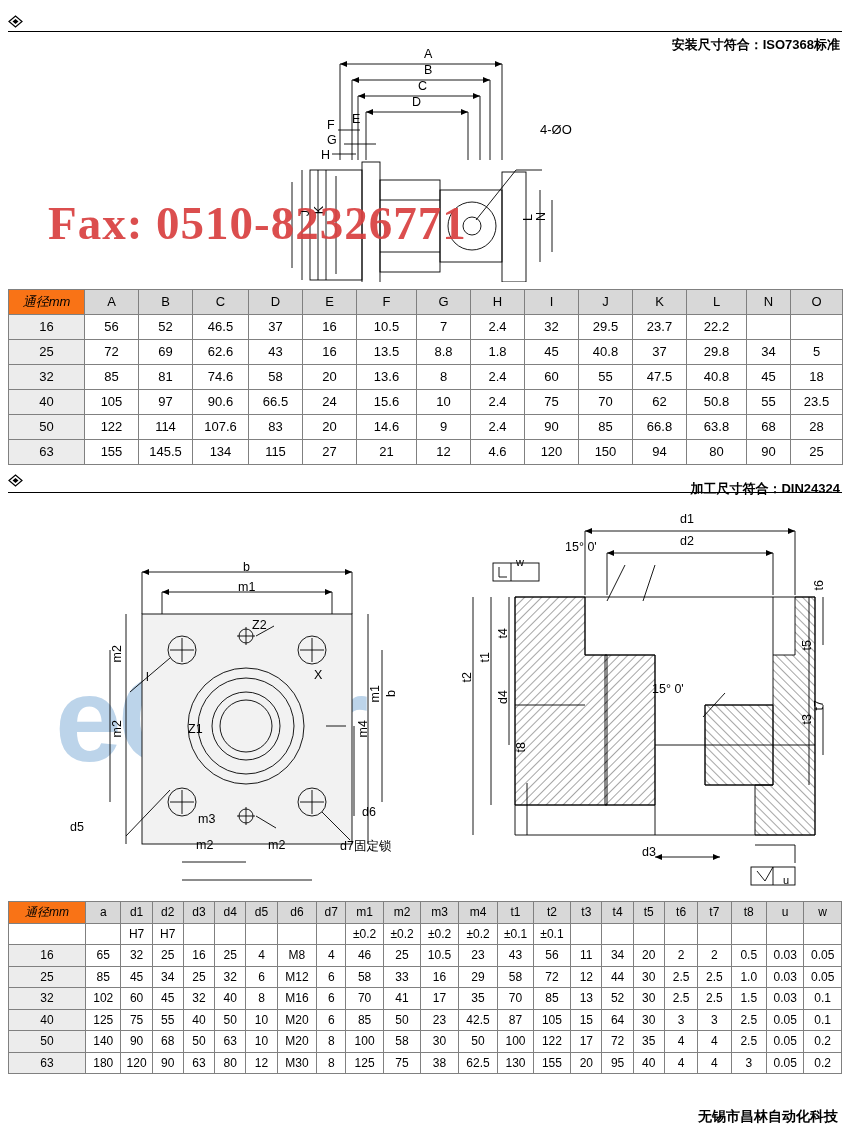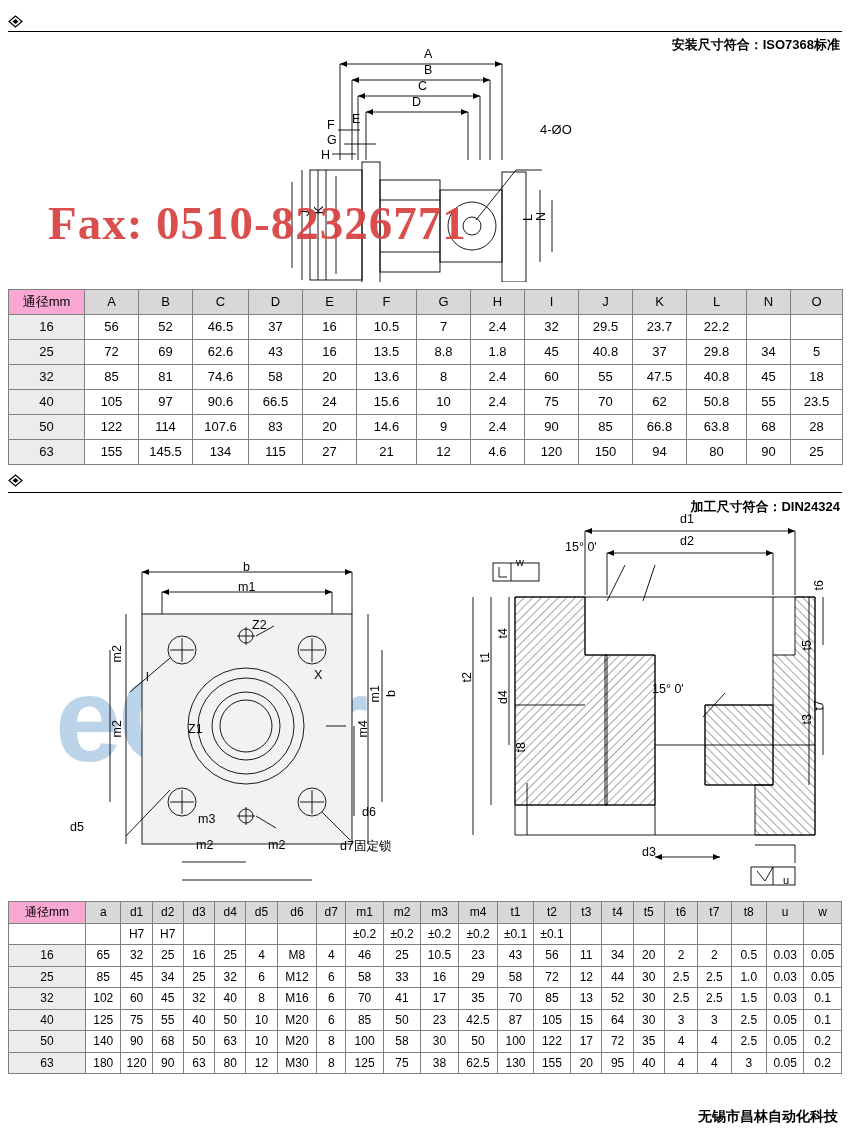--- a/index.html
+++ b/index.html
@@ -51,21 +51,21 @@
     height:22px;
     line-height:22px;
     white-space:nowrap;
     overflow:hidden;
   }
   table.dim thead th{
     background:#d8d8d8;
     font-weight:normal;
   }
   table.dim tbody td:first-child{background:#ececec;}
-  table.dim thead th:first-child{background:#f9a8d4;}
+  table.dim thead th:first-child{background:#f97316;font-style:italic;}
 
   
   #table1{position:absolute;left:8px;top:289px;width:834px;}
   #table1 td,#table1 th{height:24px;line-height:24px;font-size:13px;}
 
   
   #table2{position:absolute;left:8px;top:901px;width:834px;}
   #table2 td,#table2 th{height:20.5px;line-height:20.5px;font-size:12px;}
   #table2 .sub td{background:#fff;}
 
@@ -328,21 +328,21 @@
   </table>
 
   <div class="sec-head" style="position:absolute;left:0;top:467px;width:850px;height:26px;">
     <span class="bullet">
       <svg width="15" height="15" viewBox="0 0 15 15">
           <path d="M1 7.5 L7.5 2 L14 7.5 L7.5 13 Z" fill="none" stroke="#000" stroke-width="1.2"></path>
           <path d="M4.5 7.5 L7.5 5 L10.5 7.5 L7.5 10 Z" fill="#000"></path>
         </svg>
     </span>
   </div>
-  <div class="sec-note" style="top:498px;bottom:auto;text-align:center;">加工尺寸符合：DIN24324</div>
+  <div class="sec-note" style="top:480px;bottom:auto;text-align:center;">加工尺寸符合：DIN24324</div>
   <div style="position:absolute;left:8px;top:492px;width:834px;border-top:1.5px solid #000;"></div>
 
   <div class="wm2" style="left:55px;top:650px;">eClair</div>
 
   <svg class="draw" style="left:60px;top:540px;" width="400" height="350" viewBox="0 0 400 350">
     <g stroke="#000" fill="none" stroke-width="0.9">
 
       <line x1="82" y1="32" x2="292" y2="32"></line>
       <path d="M82 32 l7 -3 v6 z" fill="#000" stroke="none"></path>
       <path d="M292 32 l-7 -3 v6 z" fill="#000" stroke="none"></path>

